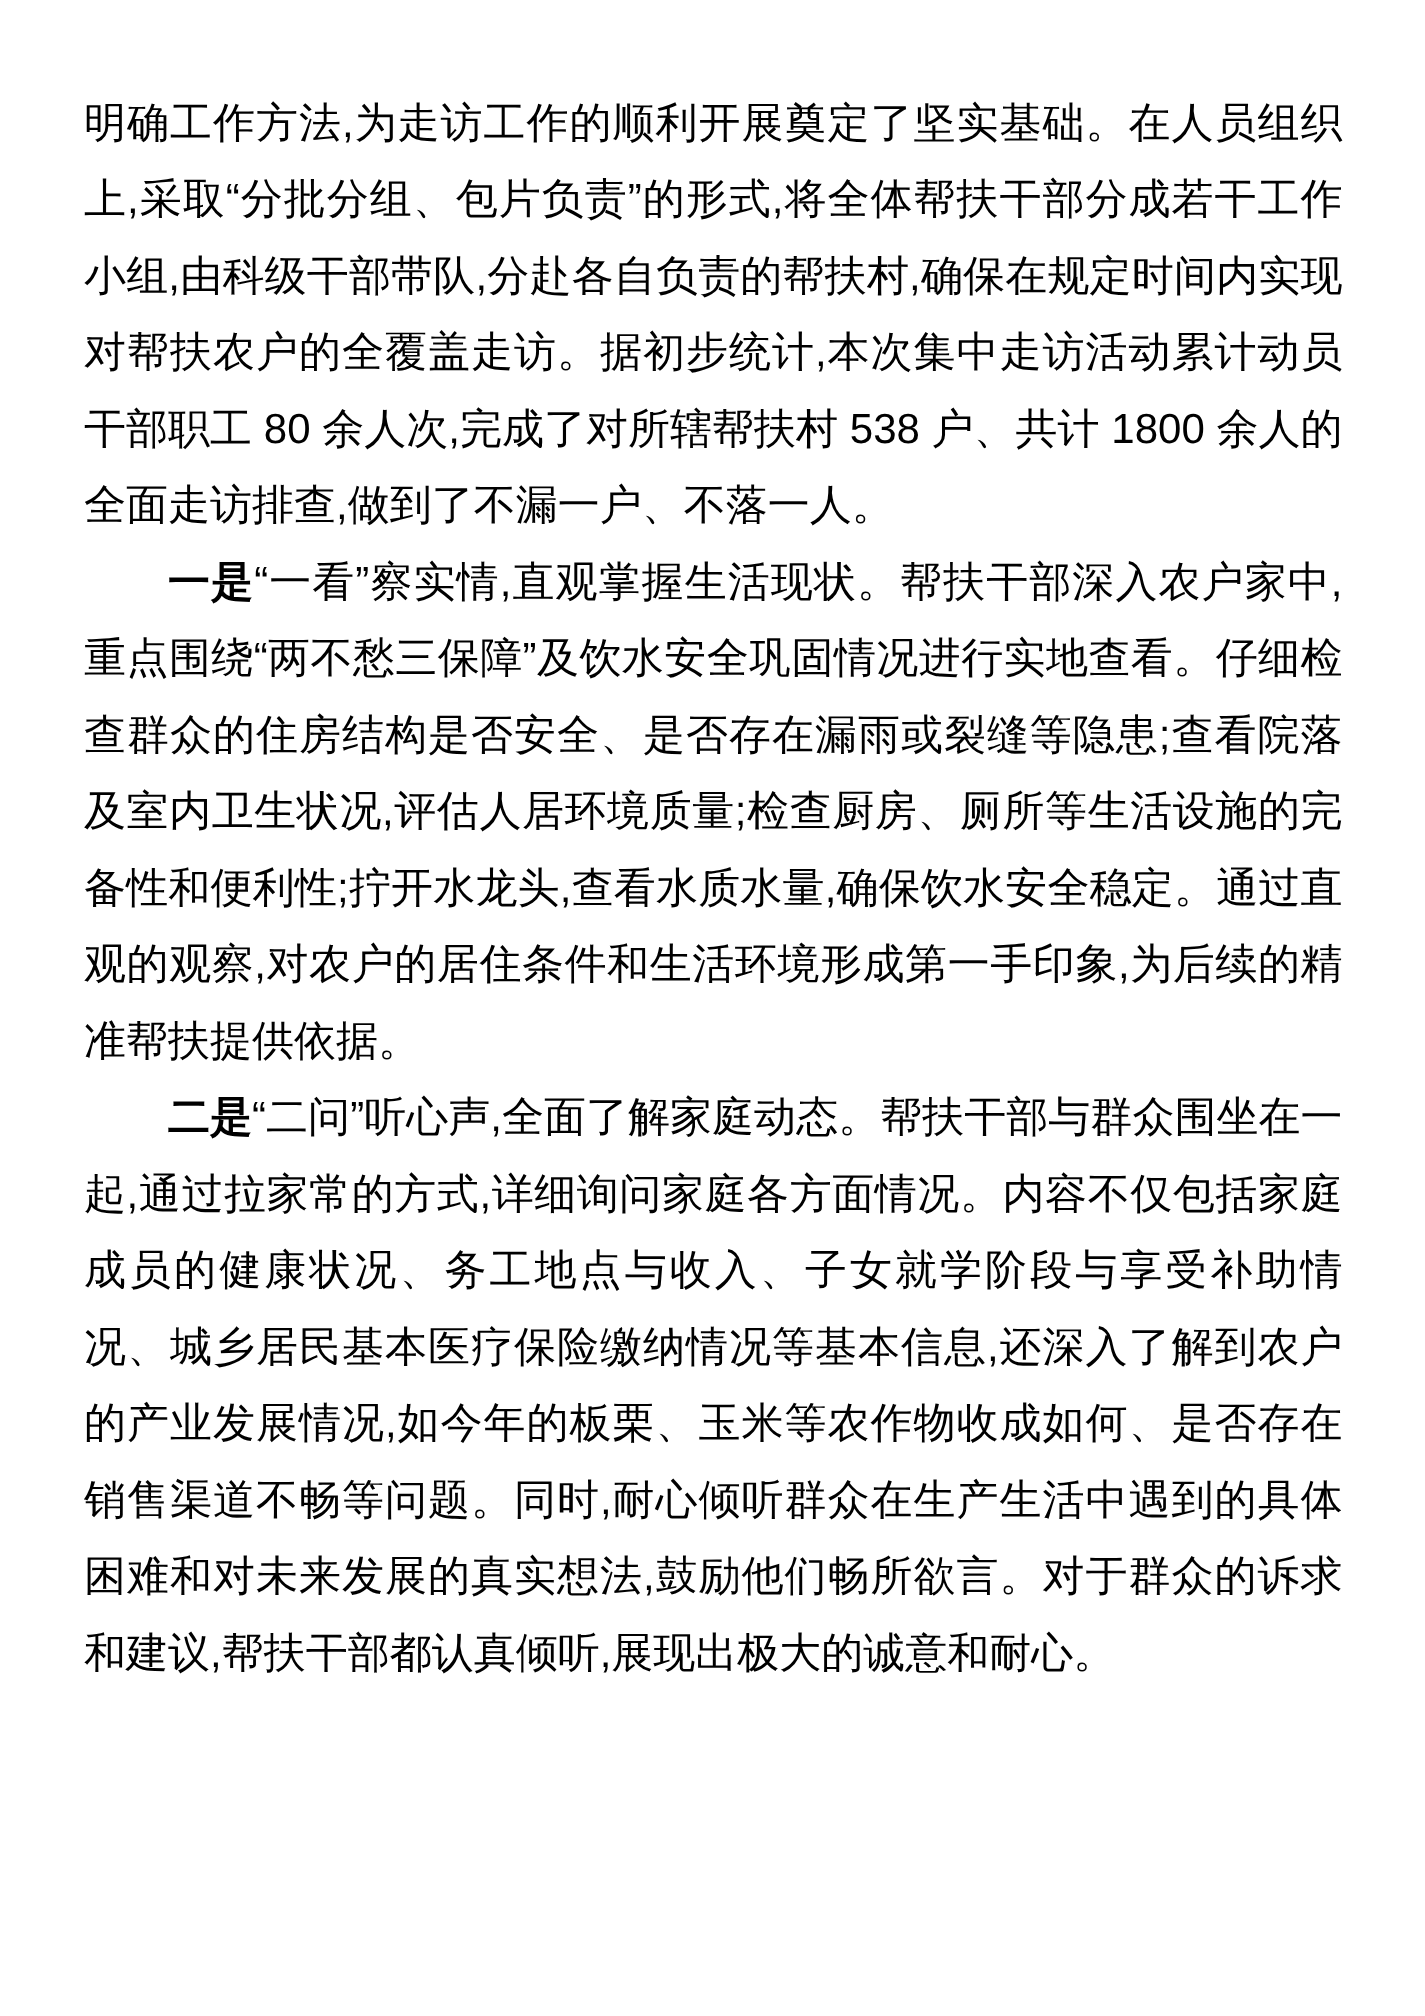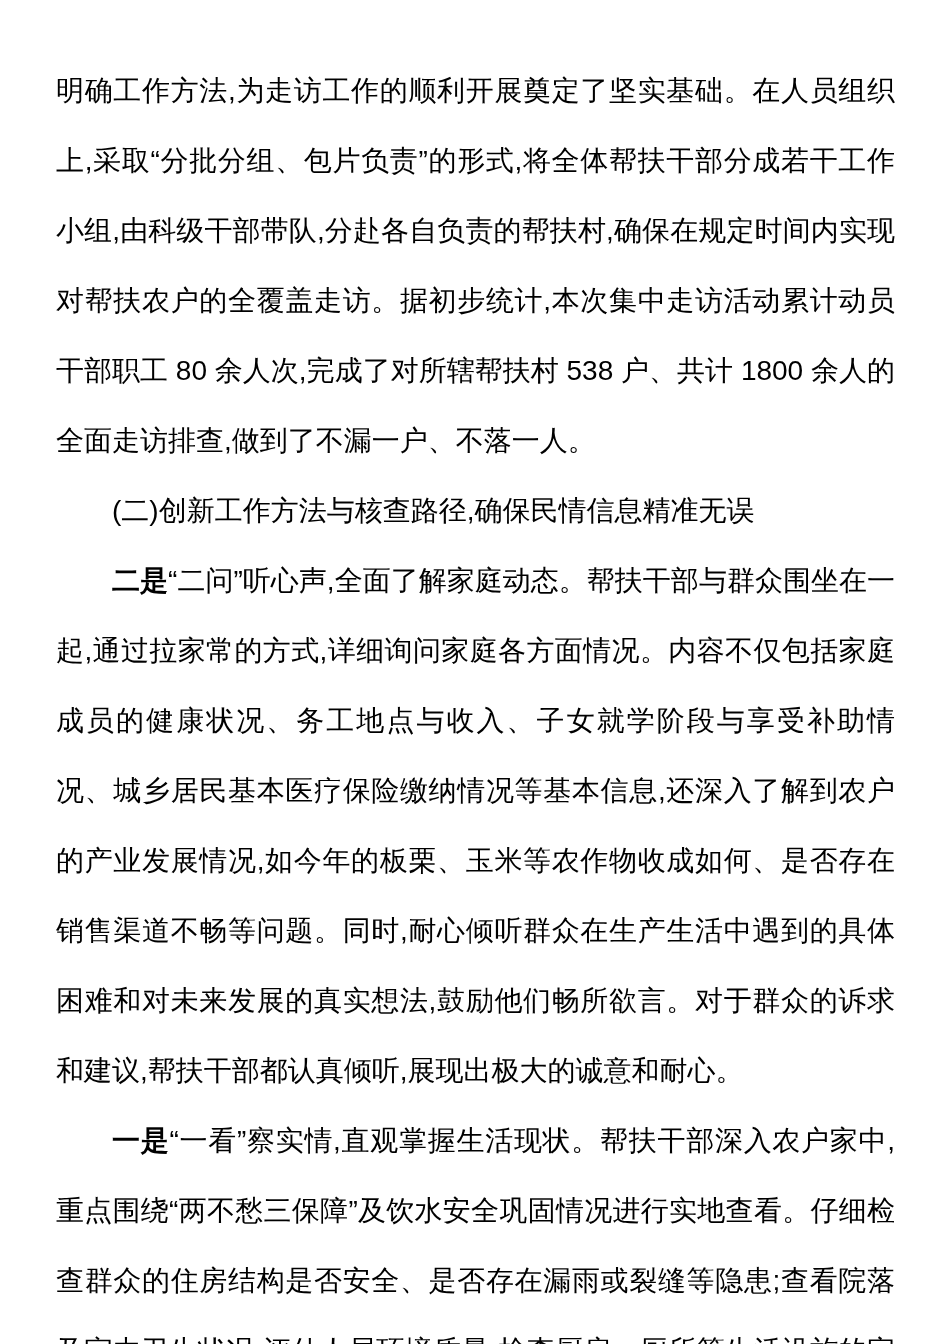--- a/index.html
+++ b/index.html
@@ -23,21 +23,21 @@
     box-sizing: border-box;
     padding: 56px 55px 0 56px;
   }
   .doc-body {
     width: 839px;
   }
   p.para {
     margin: 0;
     padding: 0;
     font-size: 28px;
-    line-height: 70px;
+    line-height: 51px;
     text-align: justify;
     text-justify: inter-character;
     text-align-last: left;
     letter-spacing: 0;
     color: #000000;
     word-break: break-all;
     hyphens: none;
   }
   p.indent {
     text-indent: 56px;
@@ -53,21 +53,20 @@
   }
 </style>
 </head>
 <body>
 
 <div class="page">
   <div class="doc-body">
 
     <p class="para no-indent">明确工作方法,为走访工作的顺利开展奠定了坚实基础。在人员组织上,采取“分批分组、包片负责”的形式,将全体帮扶干部分成若干工作小组,由科级干部带队,分赴各自负责的帮扶村,确保在规定时间内实现对帮扶农户的全覆盖走访。据初步统计,本次集中走访活动累计动员干部职工 80 余人次,完成了对所辖帮扶村 538 户、共计 1800 余人的全面走访排查,做到了不漏一户、不落一人。</p>
 
-    <p class="para indent heading">(二)创新工作方法与核查路径,确保民情信息精准无误</p>
 
 
+    <p class="para indent"><span class="lead">一是</span><span>“一看”察实情,直观掌握生活现状。帮扶干部深入农户家中,重点围绕“两不愁三保障”及饮水安全巩固情况进行实地查看。仔细检查群众的住房结构是否安全、是否存在漏雨或裂缝等隐患;查看院落及室内卫生状况,评估人居环境质量;检查厨房、厕所等生活设施的完备性和便利性;拧开水龙头,查看水质水量,确保饮水安全稳定。通过直观的观察,对农户的居住条件和生活环境形成第一手印象,为后续的精准帮扶提供依据。</span></p>
+
     <p class="para indent"><span class="lead">二是</span><span>“二问”听心声,全面了解家庭动态。帮扶干部与群众围坐在一起,通过拉家常的方式,详细询问家庭各方面情况。内容不仅包括家庭成员的健康状况、务工地点与收入、子女就学阶段与享受补助情况、城乡居民基本医疗保险缴纳情况等基本信息,还深入了解到农户的产业发展情况,如今年的板栗、玉米等农作物收成如何、是否存在销售渠道不畅等问题。同时,耐心倾听群众在生产生活中遇到的具体困难和对未来发展的真实想法,鼓励他们畅所欲言。对于群众的诉求和建议,帮扶干部都认真倾听,展现出极大的诚意和耐心。</span></p>
-
-    <p class="para indent"><span class="lead">一是</span><span>“一看”察实情,直观掌握生活现状。帮扶干部深入农户家中,重点围绕“两不愁三保障”及饮水安全巩固情况进行实地查看。仔细检查群众的住房结构是否安全、是否存在漏雨或裂缝等隐患;查看院落及室内卫生状况,评估人居环境质量;检查厨房、厕所等生活设施的完备性和便利性;拧开水龙头,查看水质水量,确保饮水安全稳定。通过直观的观察,对农户的居住条件和生活环境形成第一手印象,为后续的精准帮扶提供依据。</span></p>
 
   </div>
 </div>
 
 </body></html>

